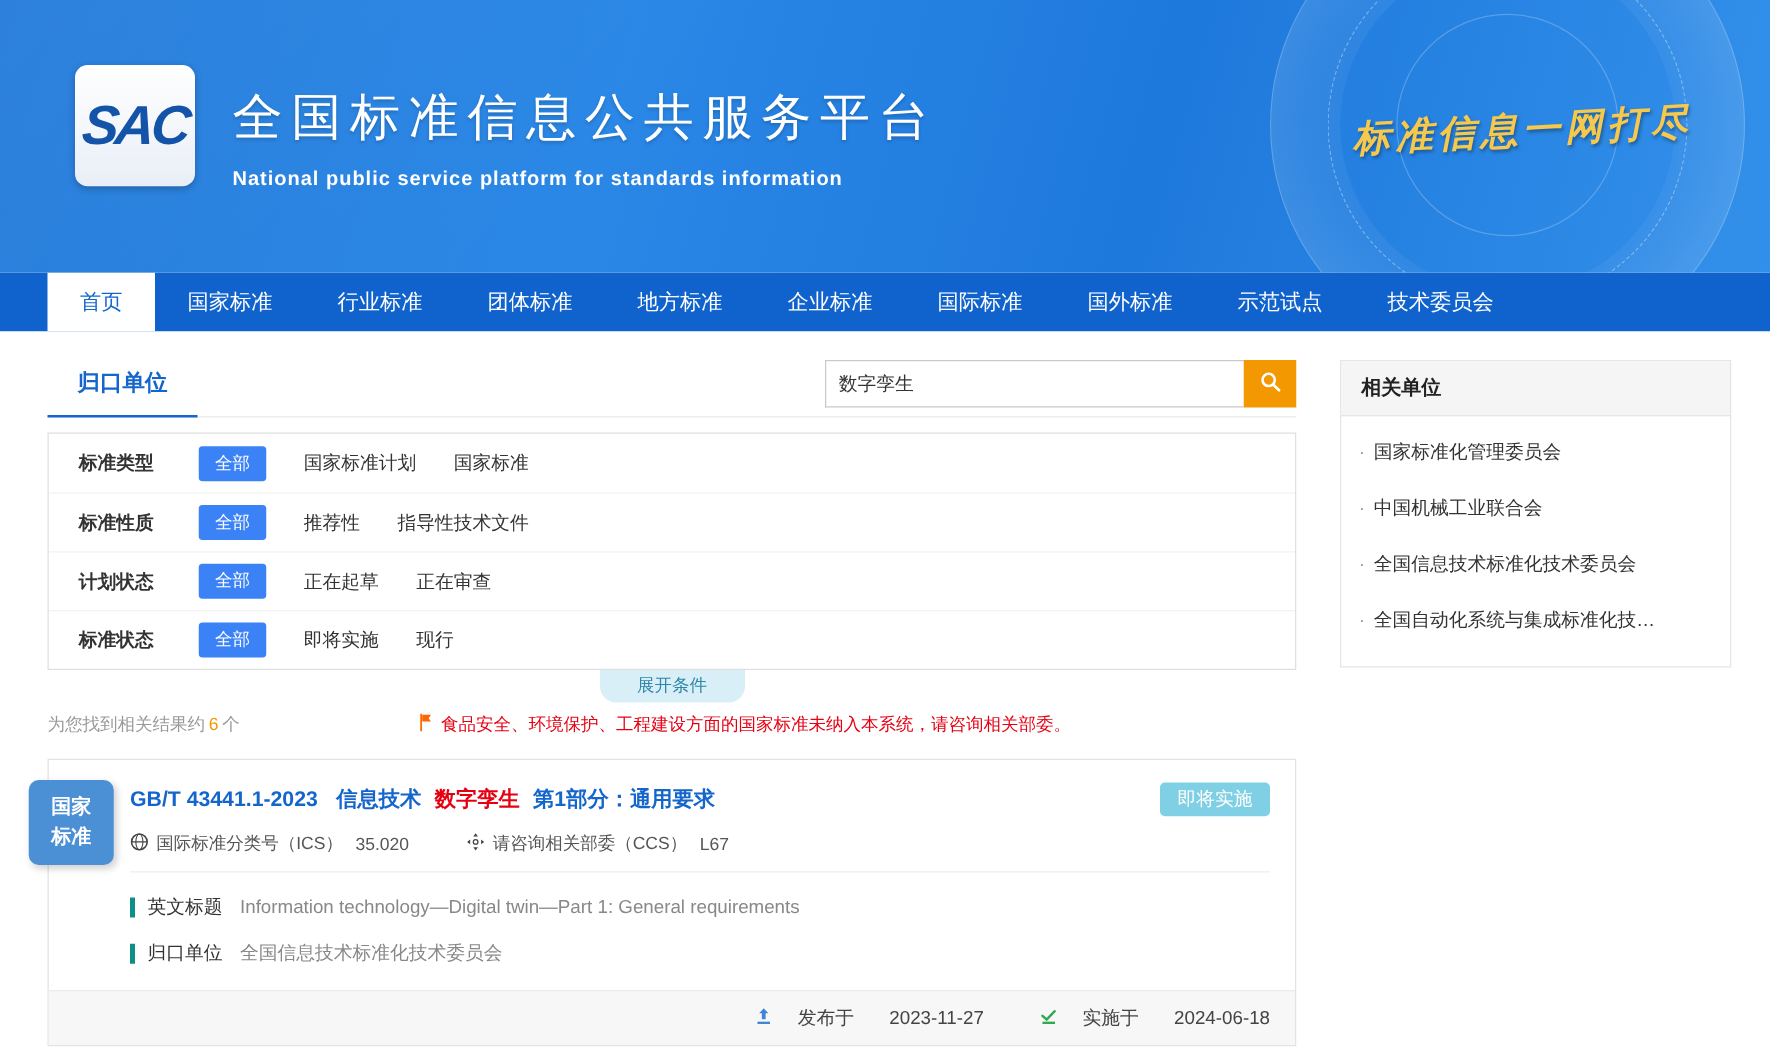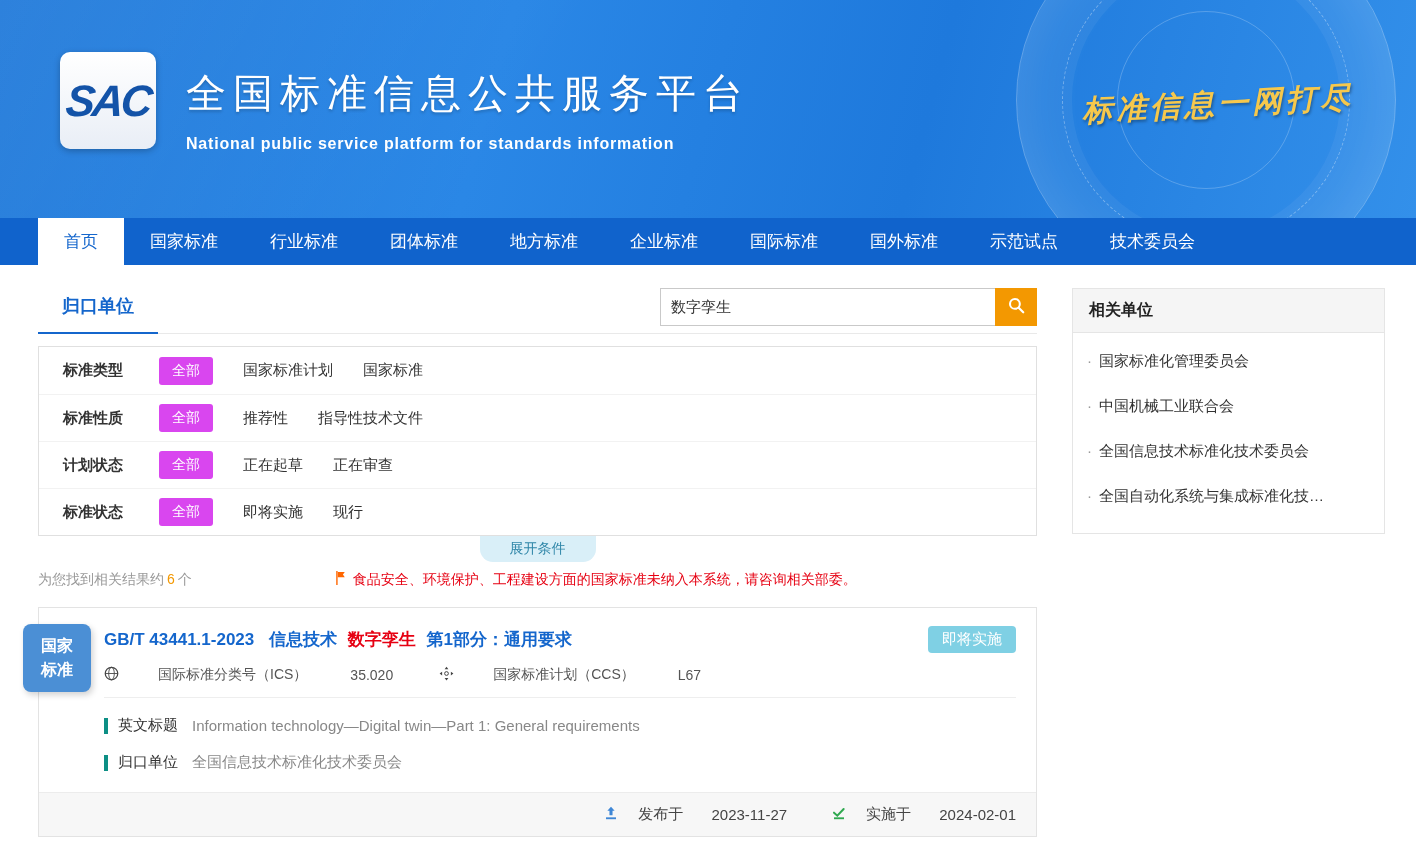--- a/index.html
+++ b/index.html
@@ -46,21 +46,21 @@
   .search-input { width:335px; height:38px; border:1px solid #c9c9c9; border-right:none; font-size:15px;
     padding:0 10px; color:#333; outline:none; font-family:inherit; }
   .search-btn { width:42px; height:38px; background:#f39801; border:none; cursor:pointer;
     display:flex; align-items:center; justify-content:center; }
 
   
   .filter-box { margin-top:12px; border:1px solid #e0e0e0; background:#fff; }
   .filter-row { display:flex; align-items:center; height:47px; padding-left:24px; }
   .filter-row + .filter-row { border-top:1px solid #f2f2f2; }
   .filter-label { width:96px; font-weight:bold; color:#333; font-size:15px; }
-  .btn-all { background:#d946ef; color:#fff; font-size:14px; padding:5px 13px; border:none; border-radius:3px;
+  .btn-all { background:#3b82f6; color:#fff; font-size:14px; padding:5px 13px; border:none; border-radius:3px;
     cursor:pointer; font-family:inherit; }
   .filter-opt { margin-left:30px; font-size:15px; color:#333; cursor:pointer; }
 
   .expand-pill { width:116px; margin:0 auto; background:#d9eff8; color:#2f86a8; font-size:14px;
     text-align:center; padding:4px 0; border-radius:0 0 13px 13px; cursor:pointer; }
 
   
   .results-line { display:flex; align-items:center; margin-top:8px; font-size:14px; }
   .results-count-text { color:#999; }
   .count-num { color:#f39801; margin:0 3px; }
@@ -75,21 +75,21 @@
   .type-badge span { width:36px; font-size:16px; font-weight:bold; line-height:1.5; text-align:center;
     word-break:break-all; }
   .card-body { padding:20px 20px 20px 65px; }
   .card-title { font-size:17px; font-weight:bold; cursor:pointer; }
   .t-code { color:#1466cc; margin-right:10px; }
   .t-blue { color:#1466cc; }
   .t-red { color:#e60012; margin:0 6px; }
   .status-badge { position:absolute; right:20px; top:18px; background:#7fd0e4; color:#fff; font-size:15px;
     padding:4px 14px; border-radius:4px; }
   .meta-row { display:flex; align-items:center; margin-top:15px; font-size:14px; color:#555; }
-  .meta-item { display:flex; align-items:center; margin-right:46px;gap:33px; }
+  .meta-item { display:flex; align-items:center; margin-right:46px; }
   .meta-item svg { margin-right:6px; }
   .meta-label { margin-right:10px; }
   .card-divider { border-bottom:1px solid #eee; margin-top:13px; }
   .attr-row { display:flex; align-items:center; margin-top:18px; font-size:15px; }
   .teal-bar { width:4px; height:16px; background:#0d8f85; margin-right:10px; }
   .attr-label { color:#333; margin-right:14px; }
   .attr-value { color:#888; }
   .card-footer { background:#f7f7f7; border-top:1px solid #ececec; height:44px; display:flex;
     align-items:center; justify-content:flex-end; padding-right:20px; }
   .date-item { display:flex; align-items:center; font-size:15px; color:#444; margin-left:44px;gap:12px; }
@@ -220,21 +220,21 @@
           <span class="meta-item">
             <span>
               <svg width="15" height="15" viewBox="0 0 24 24">
                   <path d="M12 1l3 4h-6z" fill="#444"></path>
                   <path d="M12 23l-3-4h6z" fill="#444"></path>
                   <path d="M1 12l4-3v6z" fill="#444"></path>
                   <path d="M23 12l-4 3v-6z" fill="#444"></path>
                   <circle cx="12" cy="12" r="3" fill="none" stroke="#444" stroke-width="1.6"></circle>
                 </svg>
             </span>
-            <span class="meta-label">国家标准计划（CCS）</span>
+            <span class="meta-label">请咨询相关部委（CCS）</span>
             <span>L67</span>
           </span>
         </div>
         <div class="card-divider"></div>
         <div class="attr-row">
           <span class="teal-bar"></span>
           <span class="attr-label">英文标题</span>
           <span class="attr-value">Information technology—Digital twin—Part 1: General requirements</span>
         </div>
         <div class="attr-row">
@@ -253,21 +253,21 @@
           </span>
           <span>发布于</span>&nbsp;<span>2023-11-27</span>
         </span>
         <span class="date-item">
           <span>
             <svg width="16" height="16" viewBox="0 0 24 24">
                 <path d="M4.5 11.5l5 4.5 9.5-10" stroke="#2fa84f" stroke-width="3" fill="none" stroke-linecap="round"></path>
                 <rect x="4.5" y="18.5" width="15" height="2.8" fill="#2fa84f"></rect>
               </svg>
           </span>
-          <span>实施于</span>&nbsp;<span>2024-02-01</span>
+          <span>实施于</span>&nbsp;<span>2024-06-18</span>
         </span>
       </div>
     </div>
   </div>
 
   <div class="right-col">
     <div class="side-panel">
       <div class="side-header">相关单位</div>
       <div class="side-list">
         <div class="side-item"><span class="dot">·</span><span>国家标准化管理委员会</span></div>

